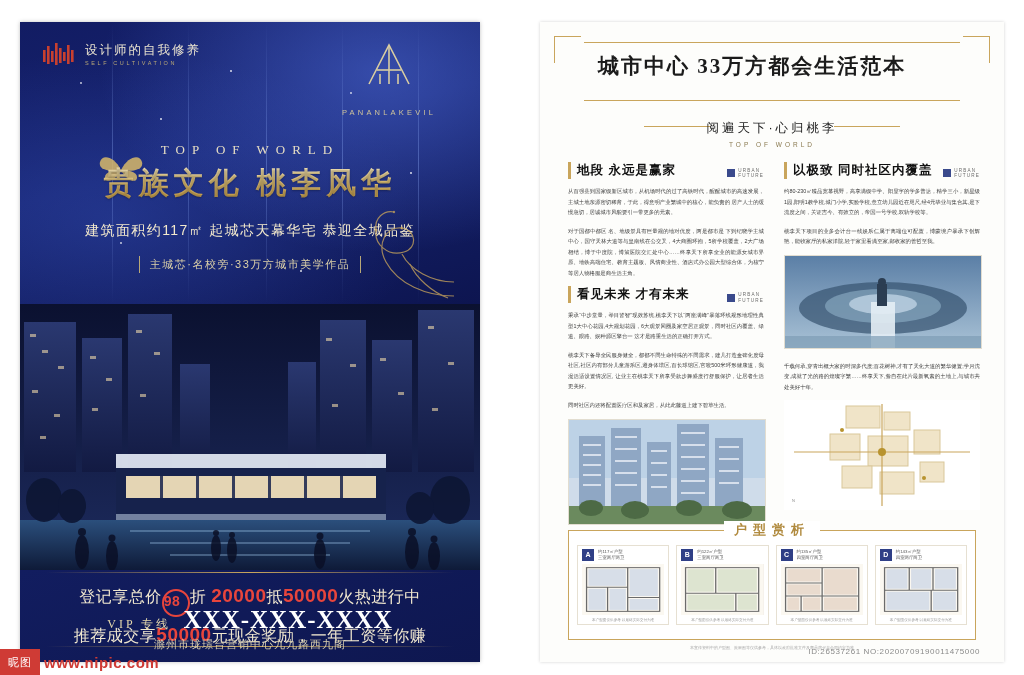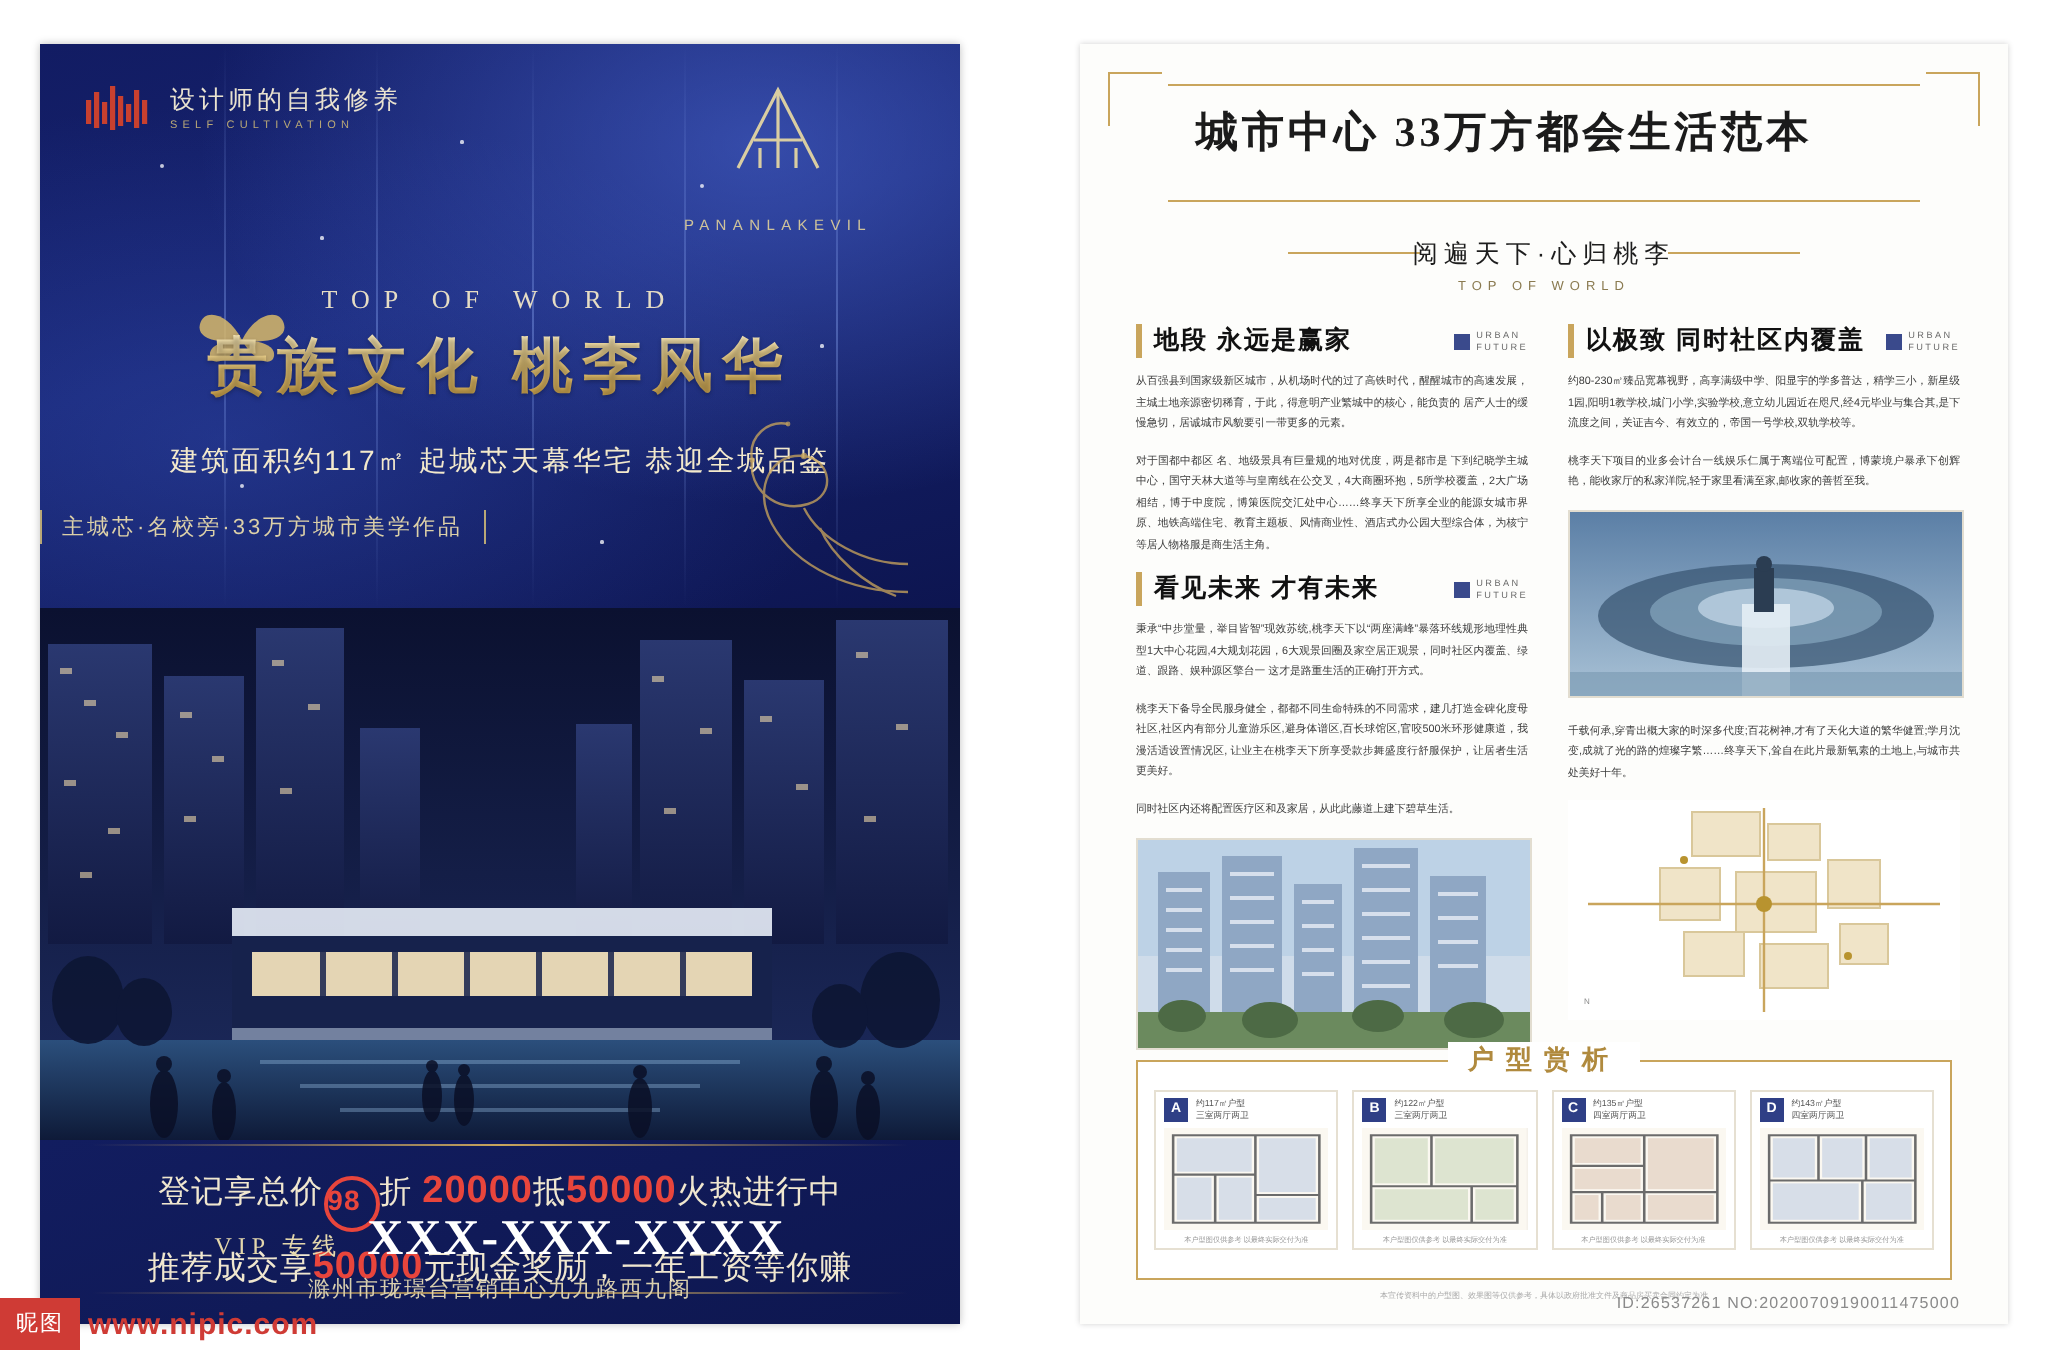--- a/index.html
+++ b/index.html
@@ -41,21 +41,21 @@
     font-family:"Liberation Serif",serif;font-size:30px;font-weight:bold;letter-spacing:5px;
     background:linear-gradient(180deg,#fdf3cf 0%,#e8c87a 45%,#c79a3e 100%);
     -webkit-background-clip:text;background-clip:text;color:transparent;
     text-shadow:0 1px 2px rgba(0,0,0,.25);
   }
   .sub1{
     position:absolute;left:0;right:0;top:200px;text-align:center;
     color:#f3e9cc;font-size:14px;letter-spacing:1.4px;
   }
   .sub2{
-    position:absolute;left:0;right:0;top:232px;
+    position:absolute;left:0;right:0;top:232px;text-align:center;
   }
   .sub2 span{
     display:inline-block;color:#dcd0a8;font-size:11px;letter-spacing:1.5px;
     border-left:1px solid #b9a877;border-right:1px solid #b9a877;padding:1px 10px;
   }
   .butterfly{position:absolute;left:78px;top:128px;width:46px;height:40px;opacity:.95;}
   .swirl{position:absolute;right:24px;bottom:4px;width:120px;height:92px;opacity:.9;}
   .sparkle{position:absolute;background:#fff;border-radius:50%;opacity:.75;}
 
   .photo{position:absolute;left:0;right:0;top:282px;height:266px;overflow:hidden;background:#0c1233;}
@@ -88,21 +88,21 @@
   }
   .b-rule{position:absolute;left:44px;right:44px;height:1px;background:#c9a55c;}
   .b-sub{position:absolute;left:0;right:0;top:96px;text-align:center;}
   .b-sub .cn{display:inline-block;font-size:12.5px;color:#1d1d1d;letter-spacing:3px;padding:0 14px;}
   .b-sub .en{font-size:6.5px;color:#8a7a50;letter-spacing:3px;margin-top:4px;}
   .b-sub-line{position:absolute;top:104px;height:1px;width:66px;background:#c9a55c;}
 
   .col{position:absolute;top:140px;width:196px;}
   .col.left{left:28px;}
   .col.right{left:244px;}
-  .sec-head{display:flex;align-items:center;justify-content:space-between;margin-bottom:7px;}
+  .sec-head{display:flex;align-items:flex-end;justify-content:space-between;margin-bottom:7px;}
   .sec-title{font-size:12.5px;color:#111;font-weight:bold;letter-spacing:1px;border-left:3px solid #c9a55c;padding-left:6px;}
   .sec-tag{display:flex;align-items:center;gap:3px;}
   .sec-tag .sq{width:8px;height:8px;background:#3a4a8c;}
   .sec-tag .tt{font-size:4.6px;color:#6b6b6b;letter-spacing:1.2px;line-height:1.25;}
   .para{font-size:5.4px;line-height:1.95;color:#3c3c3c;text-align:justify;margin:0 0 8px 0;}
   .thumb{width:100%;height:92px;border:1px solid #e2ddd0;overflow:hidden;margin:6px 0 12px;background:#dfe4ec;}
   .thumb svg{display:block;width:100%;height:100%;}
   .thumb.tall{height:104px;}
 
   .plans{

